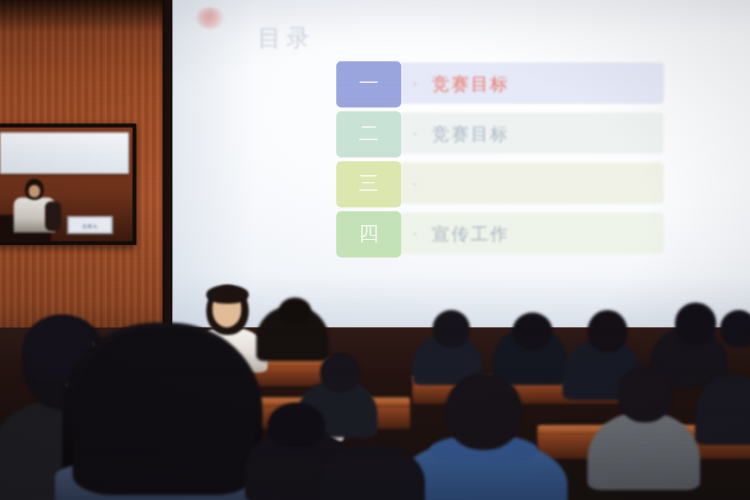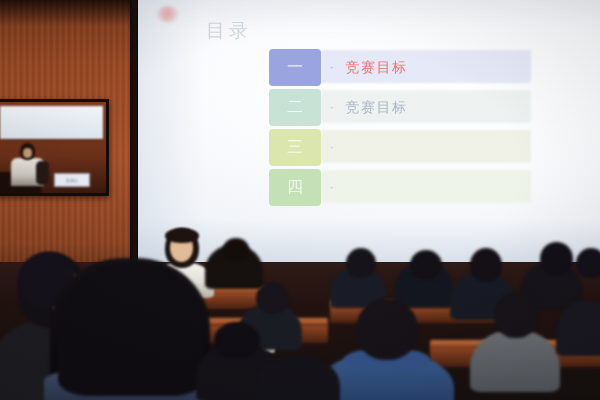--- a/index.html
+++ b/index.html
@@ -315,20 +315,21 @@
           </div>
           <span class="toc-dot" style="color:#b6c0cc;">·</span>
         </div>
 
         <div class="toc-row">
           <div class="toc-bar" style="background:#eef4ea;"></div>
           <div class="toc-num" style="background:#c4e2b6;">
             <span>四</span>
           </div>
           <span class="toc-dot" style="color:#b0bcc8;">·</span>
+          <span class="toc-text" style="color:#a9b5c3;">宣传工作</span>
         </div>
 
       </div>
     </div>
     <div class="screen-vignette"></div>
   </div>
 
   <div class="tv">
     <div class="tv-inner">
       <div class="tv-screenpanel blur-s"></div>

